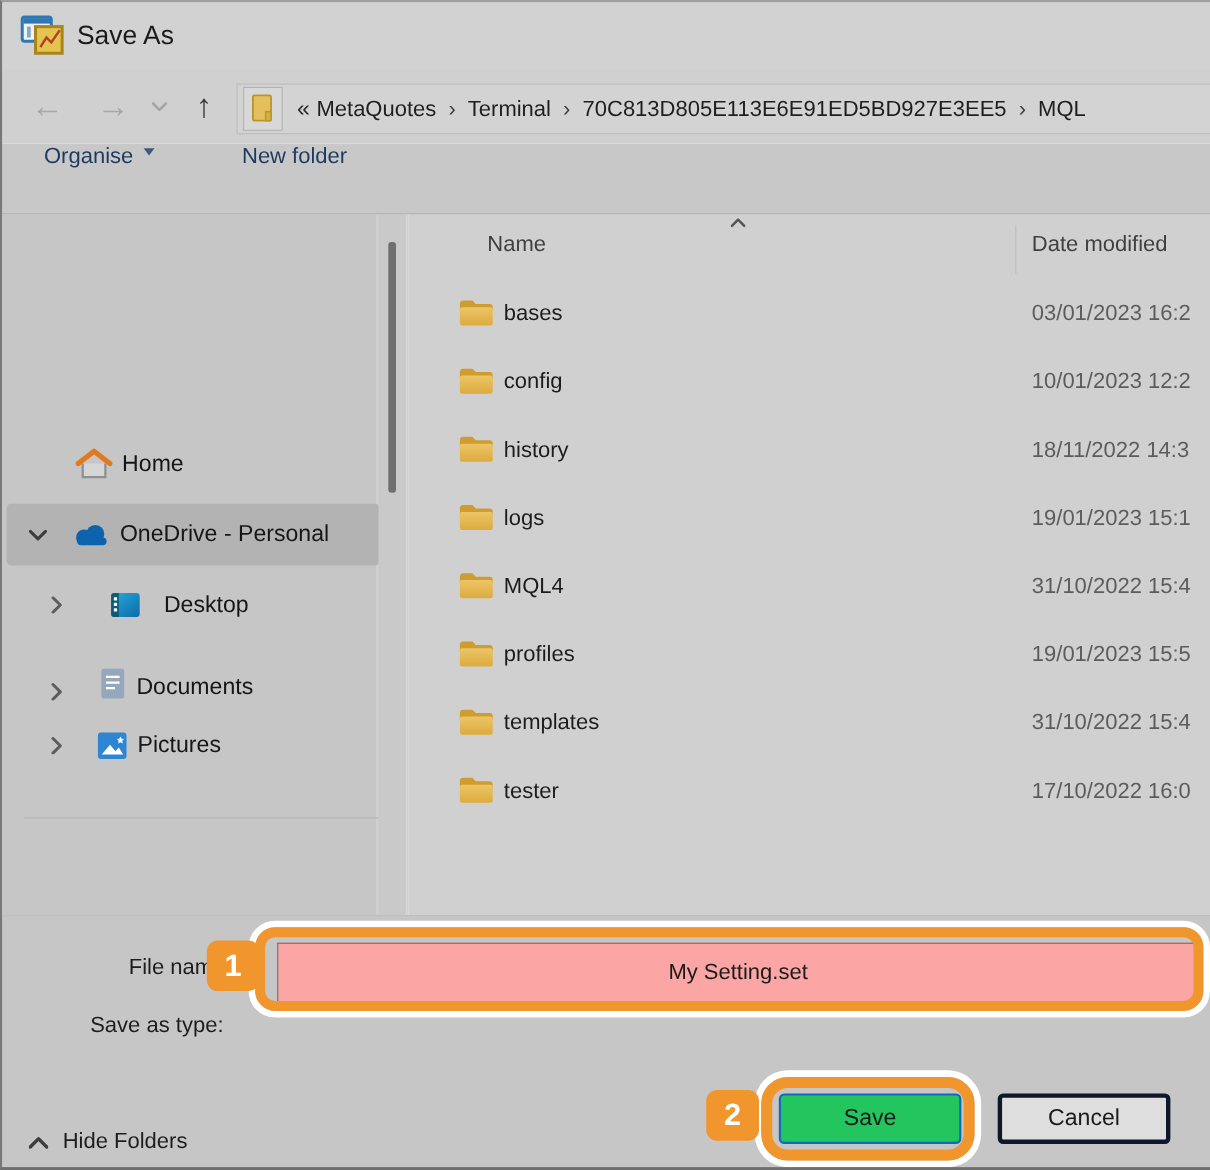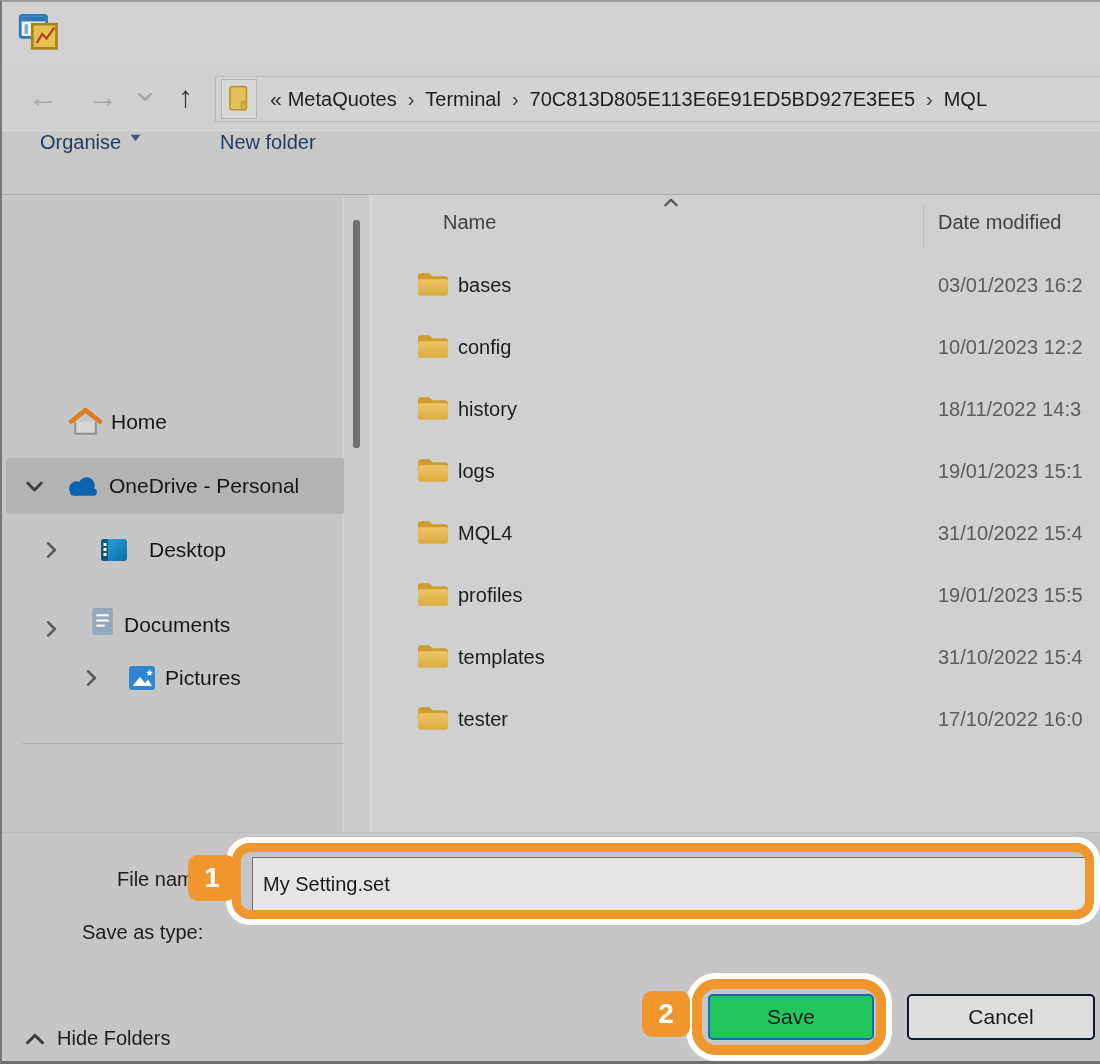--- a/index.html
+++ b/index.html
@@ -38,29 +38,29 @@
   .filelist{left:369px;top:0;width:731px;height:637px;background:#d0d0d0;border-left:1px solid #dadada;box-sizing:border-box;}
   .col-head{font-size:20px;color:#3f3f3f;}
   .col-divider{left:551px;top:10px;width:1px;height:44px;background:#bdbdbd;}
   .frow{left:0;width:731px;height:62px;}
   .frow .ficon{position:absolute;left:44px;top:17px;}
   .frow .fname{position:absolute;left:86px;top:0;height:62px;display:flex;align-items:center;font-size:20px;color:#1c1c1c;}
   .frow .fdate{position:absolute;left:566px;top:0;height:62px;display:flex;align-items:center;font-size:20px;color:#5c5c5c;white-space:nowrap;}
   
   .footer{left:0;top:830px;width:1100px;height:231px;background:#c6c6c6;border-top:1px solid #bdbdbd;box-sizing:border-box;}
   .flabel{font-size:20px;color:#1d1d1d;}
-  .fninput{left:250px;top:24px;width:838px;height:54px;box-sizing:border-box;background:#e5e5e5;border:1px solid #6d6d6d;font-family:"Liberation Sans",sans-serif;font-size:20px;color:#1a1a1a;padding:0 10px;z-index:10;}
+  .fninput{left:250px;top:24px;width:838px;height:54px;box-sizing:border-box;background:#fca5a5;border:1px solid #6d6d6d;font-family:"Liberation Sans",sans-serif;font-size:20px;color:#1a1a1a;padding:0 10px;z-index:10;text-align:center;}
   .combobox{left:250px;top:74px;width:838px;height:42px;box-sizing:border-box;background:#cacaca;border:1px solid #8f8f8f;display:flex;align-items:center;padding-left:12px;font-size:20px;color:#1d1d1d;z-index:5;}
   .ring{box-sizing:border-box;border:9px solid #f0962d;box-shadow:0 0 0 6px #ffffff;z-index:50;background:transparent;pointer-events:none;}
   .ring1{left:230px;top:10px;width:862px;height:76px;border-radius:18px;}
   .ring2{left:690px;top:146px;width:194px;height:76px;border-radius:24px;border-width:10px;}
   .badge{width:48px;height:46px;background:#f0962d;border-radius:10px;display:flex;align-items:center;justify-content:center;color:#ffffff;font-size:28px;font-weight:bold;z-index:60;}
   .btn{box-sizing:border-box;display:flex;align-items:center;justify-content:center;font-size:21px;color:#1a1a1a;font-family:"Liberation Sans",sans-serif;}
   .savebtn{left:706px;top:161px;width:166px;height:46px;background:#22c55e;border:2px solid #1468b8;border-radius:5px;z-index:55;}
-  .cancelbtn{left:905px;top:161px;width:188px;height:46px;background:#dedede;border:2px solid #0f172a;border-radius:5px;}
+  .cancelbtn{left:905px;top:161px;width:157px;height:46px;background:#dedede;border:4px solid #0f172a;border-radius:5px;}
   .hidefolders{left:24px;top:182px;height:46px;display:flex;align-items:center;gap:13px;font-size:20px;color:#1d1d1d;}
 </style>
 </head>
 <body>
 
 <svg width="0" height="0" style="position:absolute">
   <defs>
     <linearGradient id="foldg" x1="0" y1="0" x2="0" y2="1">
       <stop offset="0" stop-color="#ecc566"></stop>
         <stop offset="1" stop-color="#ddab3f"></stop>
@@ -133,20 +133,21 @@
 </svg>
 
 <div class="window">
 
   <div class="abs titlebar">
     <div class="abs" style="left:16px;top:11px;">
       <svg width="44" height="40">
           <use href="#sym-appicon"></use>
         </svg>
     </div>
+    <div class="abs title-text">Save As</div>
   </div>
 
   <div class="abs navbar">
     <div class="abs nav-arrow" style="left:26px;color:#a8a8a8;">←</div>
     <div class="abs nav-arrow" style="left:86px;color:#a8a8a8;">→</div>
     <div class="abs" style="left:136px;top:28px;color:#a5a5a5;">
       <svg width="14" height="10">
           <use href="#sym-chev-down"></use>
         </svg>
     </div>
@@ -232,21 +233,21 @@
             </svg>
         </span>
         <span style="margin-left:32px;">
             <svg width="27" height="31">
               <use href="#sym-documents"></use>
             </svg>
           </span>
         <span class="lbl">Documents</span>
       </div>
 
-      <div class="abs side-row" style="top:460px;padding-left:40px;">
+      <div class="abs side-row" style="top:460px;">
         <span style="margin-left:44px;color:#5c5c5c;">
           <svg width="11" height="16">
               <use href="#sym-chev-right"></use>
             </svg>
         </span>
         <span style="margin-left:30px;">
             <svg width="30" height="30">
               <use href="#sym-pictures"></use>
             </svg>
           </span>

